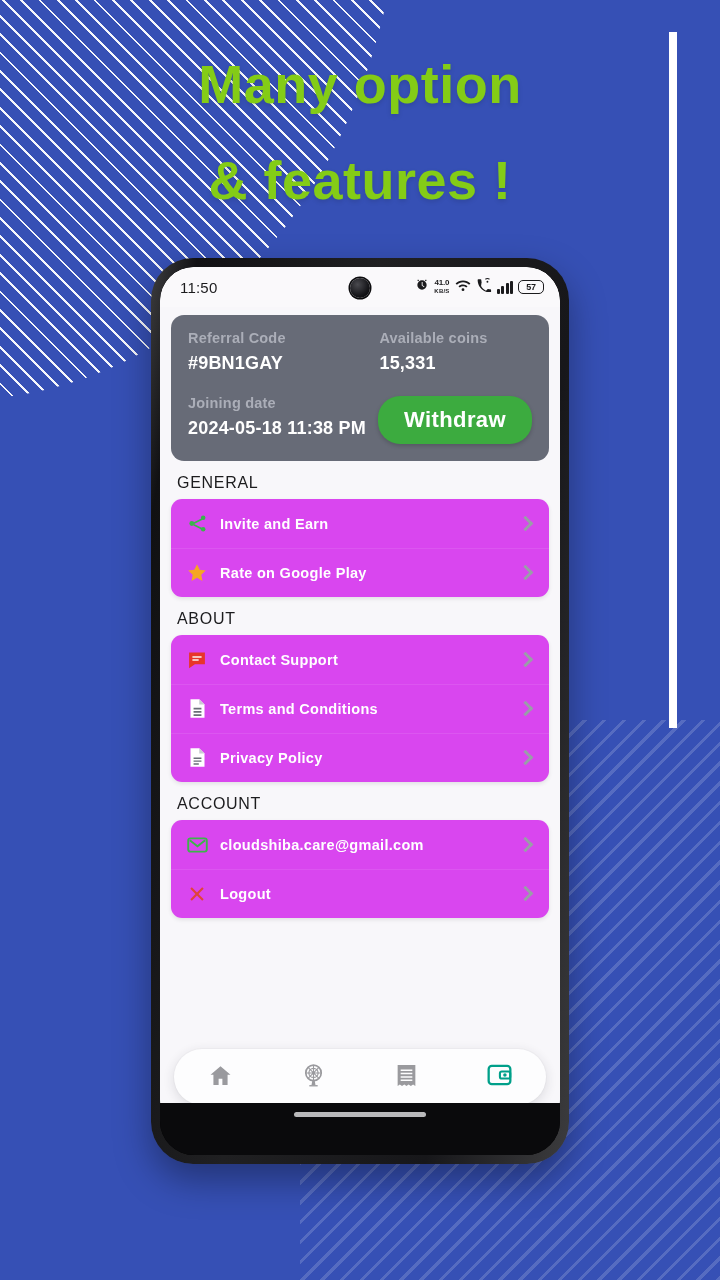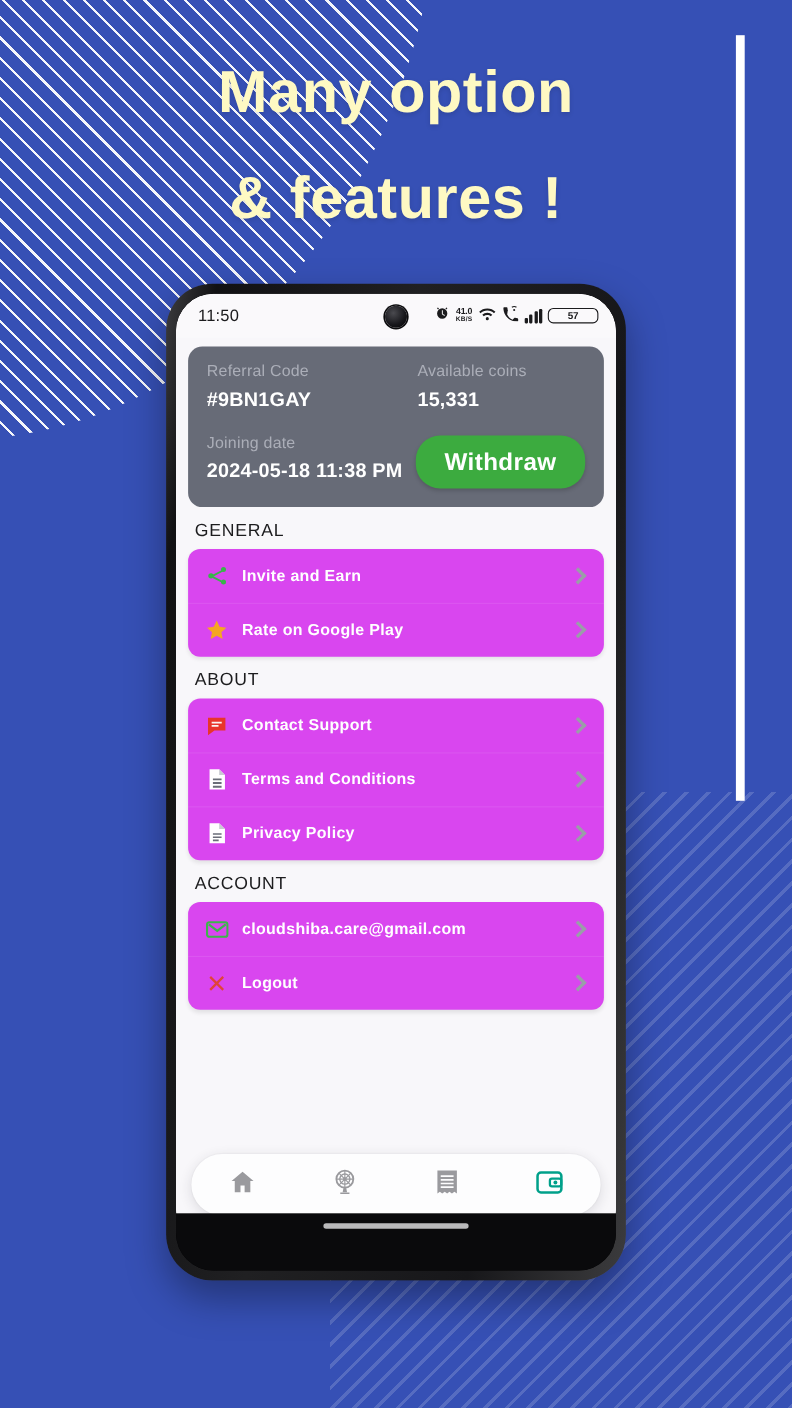--- a/index.html
+++ b/index.html
@@ -64,21 +64,21 @@
     background: #ffffff;
   }
 
   
   .headline {
     position: absolute;
     left: 0;
     top: 36px;
     width: 720px;
     text-align: center;
-    color: #fef9c3;
+    color: #84cc16;
     font-weight: bold;
     font-size: 54px;
     line-height: 1.78;
     letter-spacing: 0.5px;
     text-shadow: 0 2px 5px rgba(0,0,0,0.13);
   }
   .headline .l2 { display: block; }
 
   
   .phone {
@@ -151,21 +151,21 @@
   .netspeed {
     font-size: 8px;
     font-weight: bold;
     line-height: 8px;
     text-align: center;
     letter-spacing: -0.2px;
   }
   .netspeed span { display: block; }
   .netspeed .unit { font-size: 6px; letter-spacing: 0.2px; }
   .battery {
-    width: 46px;
+    width: 26px;
     height: 14px;
     border: 1.6px solid #1b1b1d;
     border-radius: 5px;
     font-size: 9px;
     font-weight: bold;
     display: flex;
     align-items: center;
     justify-content: center;
     letter-spacing: -0.2px;
   }
@@ -191,21 +191,21 @@
   }
   .info-row {
     display: flex;
     justify-content: space-between;
     align-items: flex-start;
   }
   .info-col { width: 49%; }
   .info-col.right { padding-left: 16px; }
   .info-label {
     font-size: 14.5px;
-    font-weight: normal;
+    font-weight: bold;
     color: #abaeb8;
     letter-spacing: 0.2px;
   }
   .info-value {
     font-size: 18px;
     font-weight: bold;
     color: #ffffff;
     margin-top: 7px;
     letter-spacing: 0.2px;
     white-space: nowrap;

